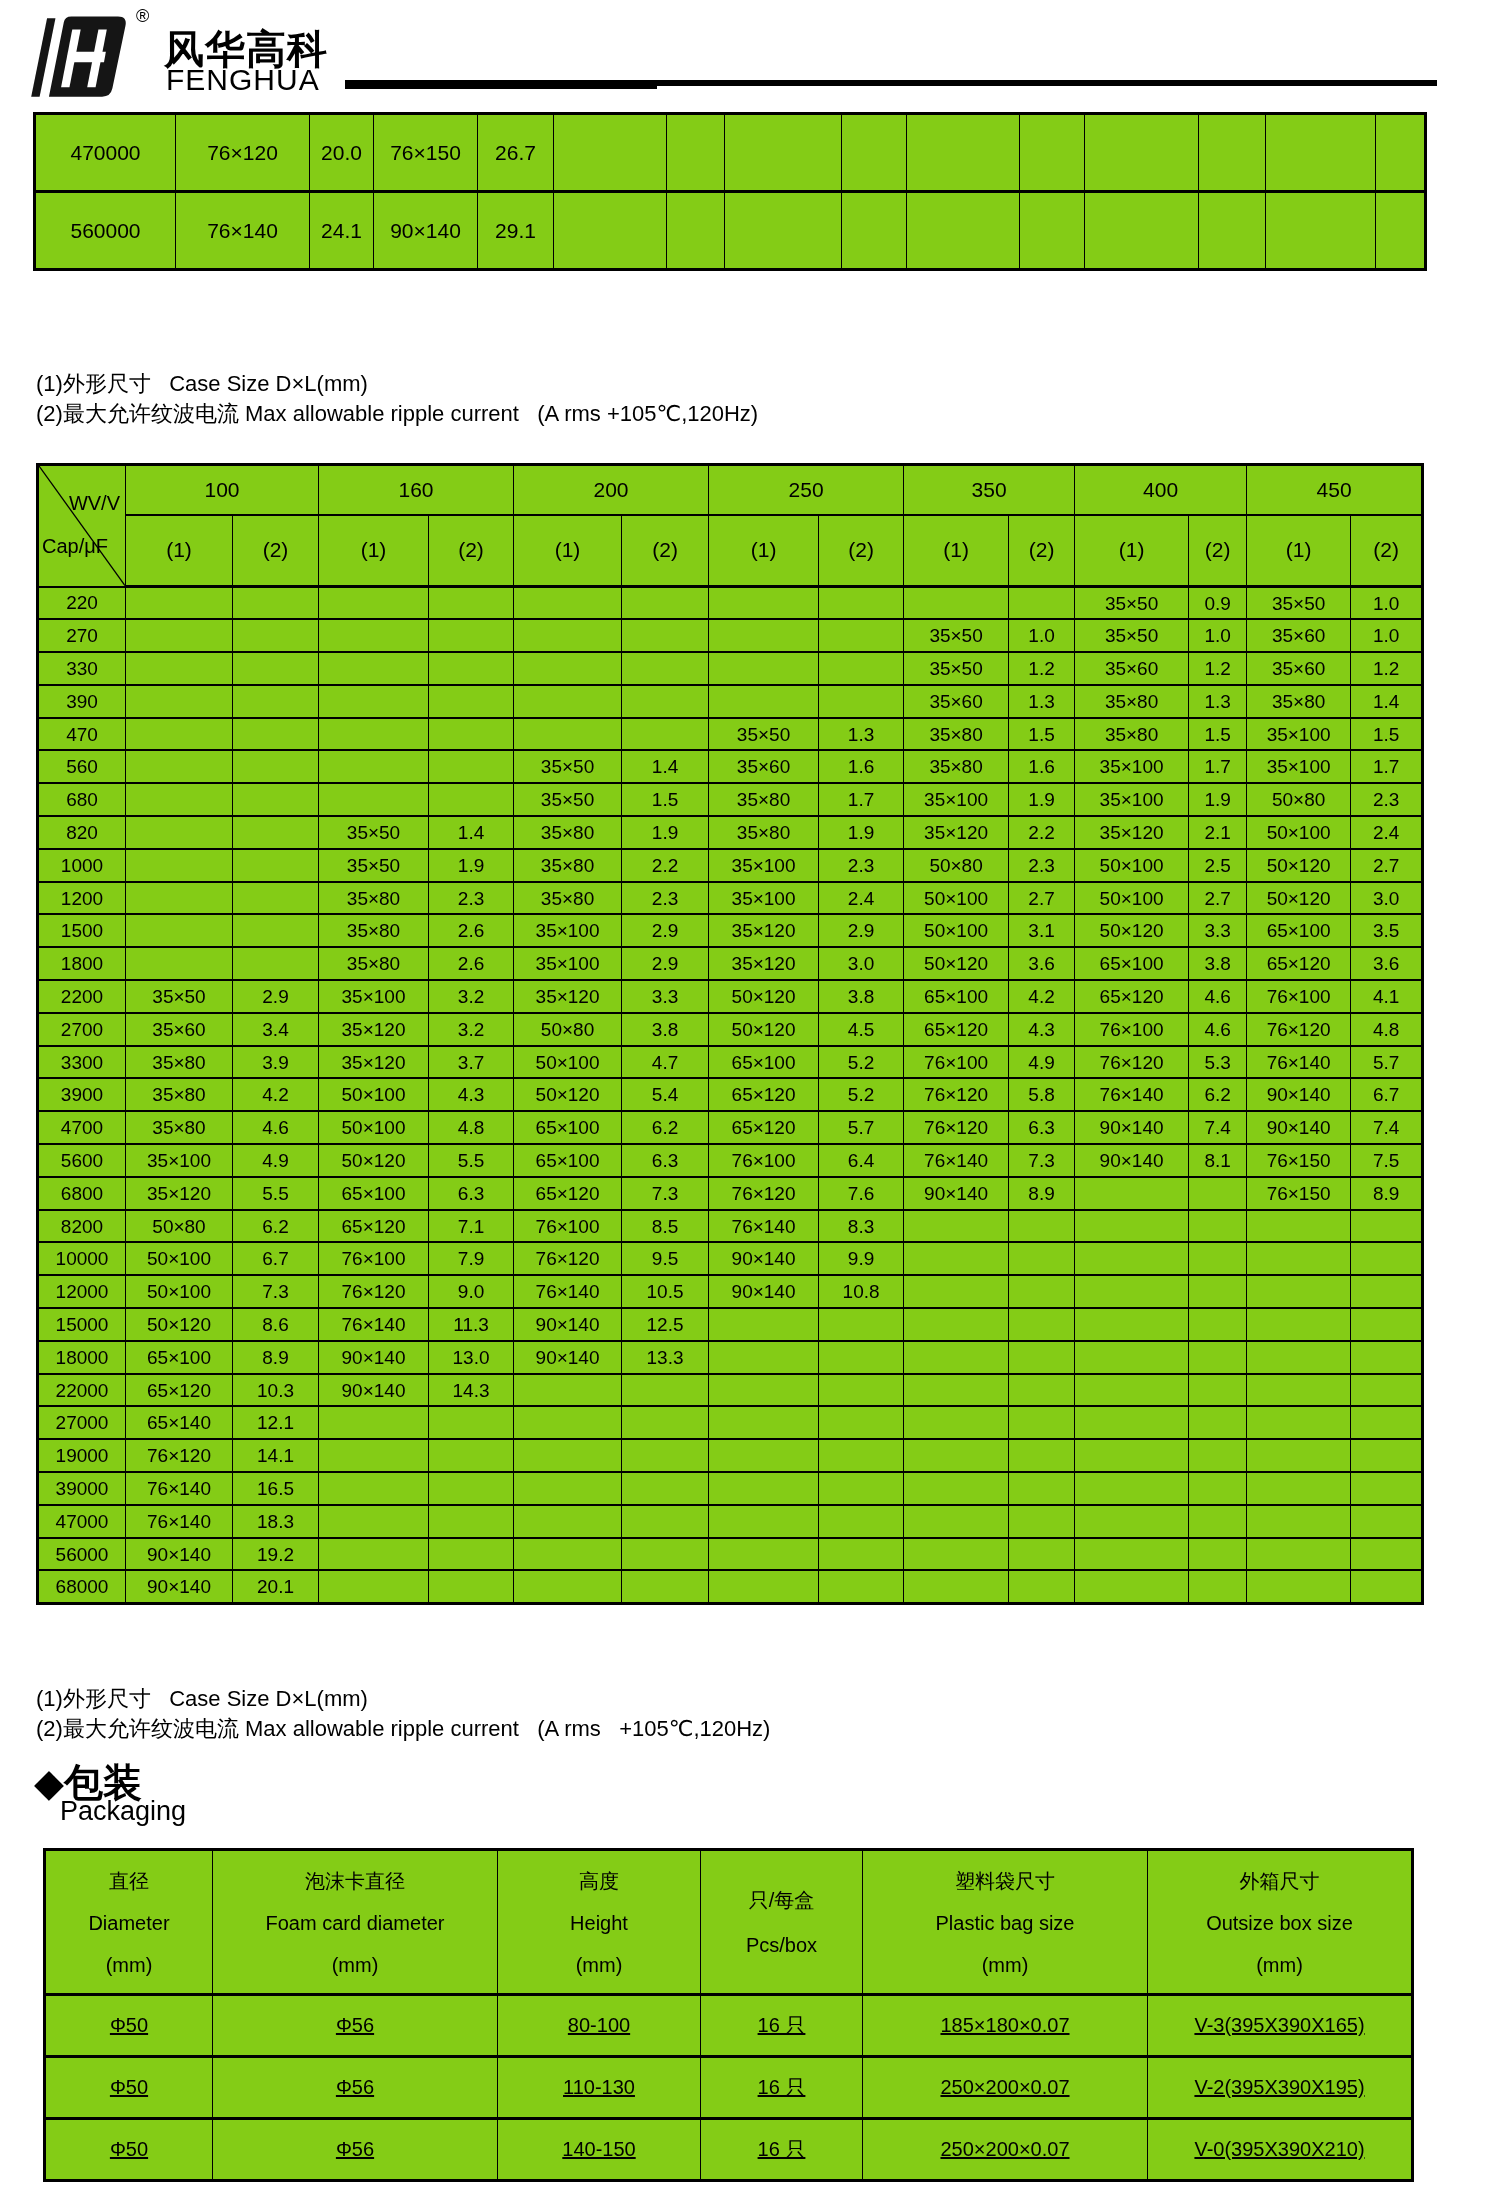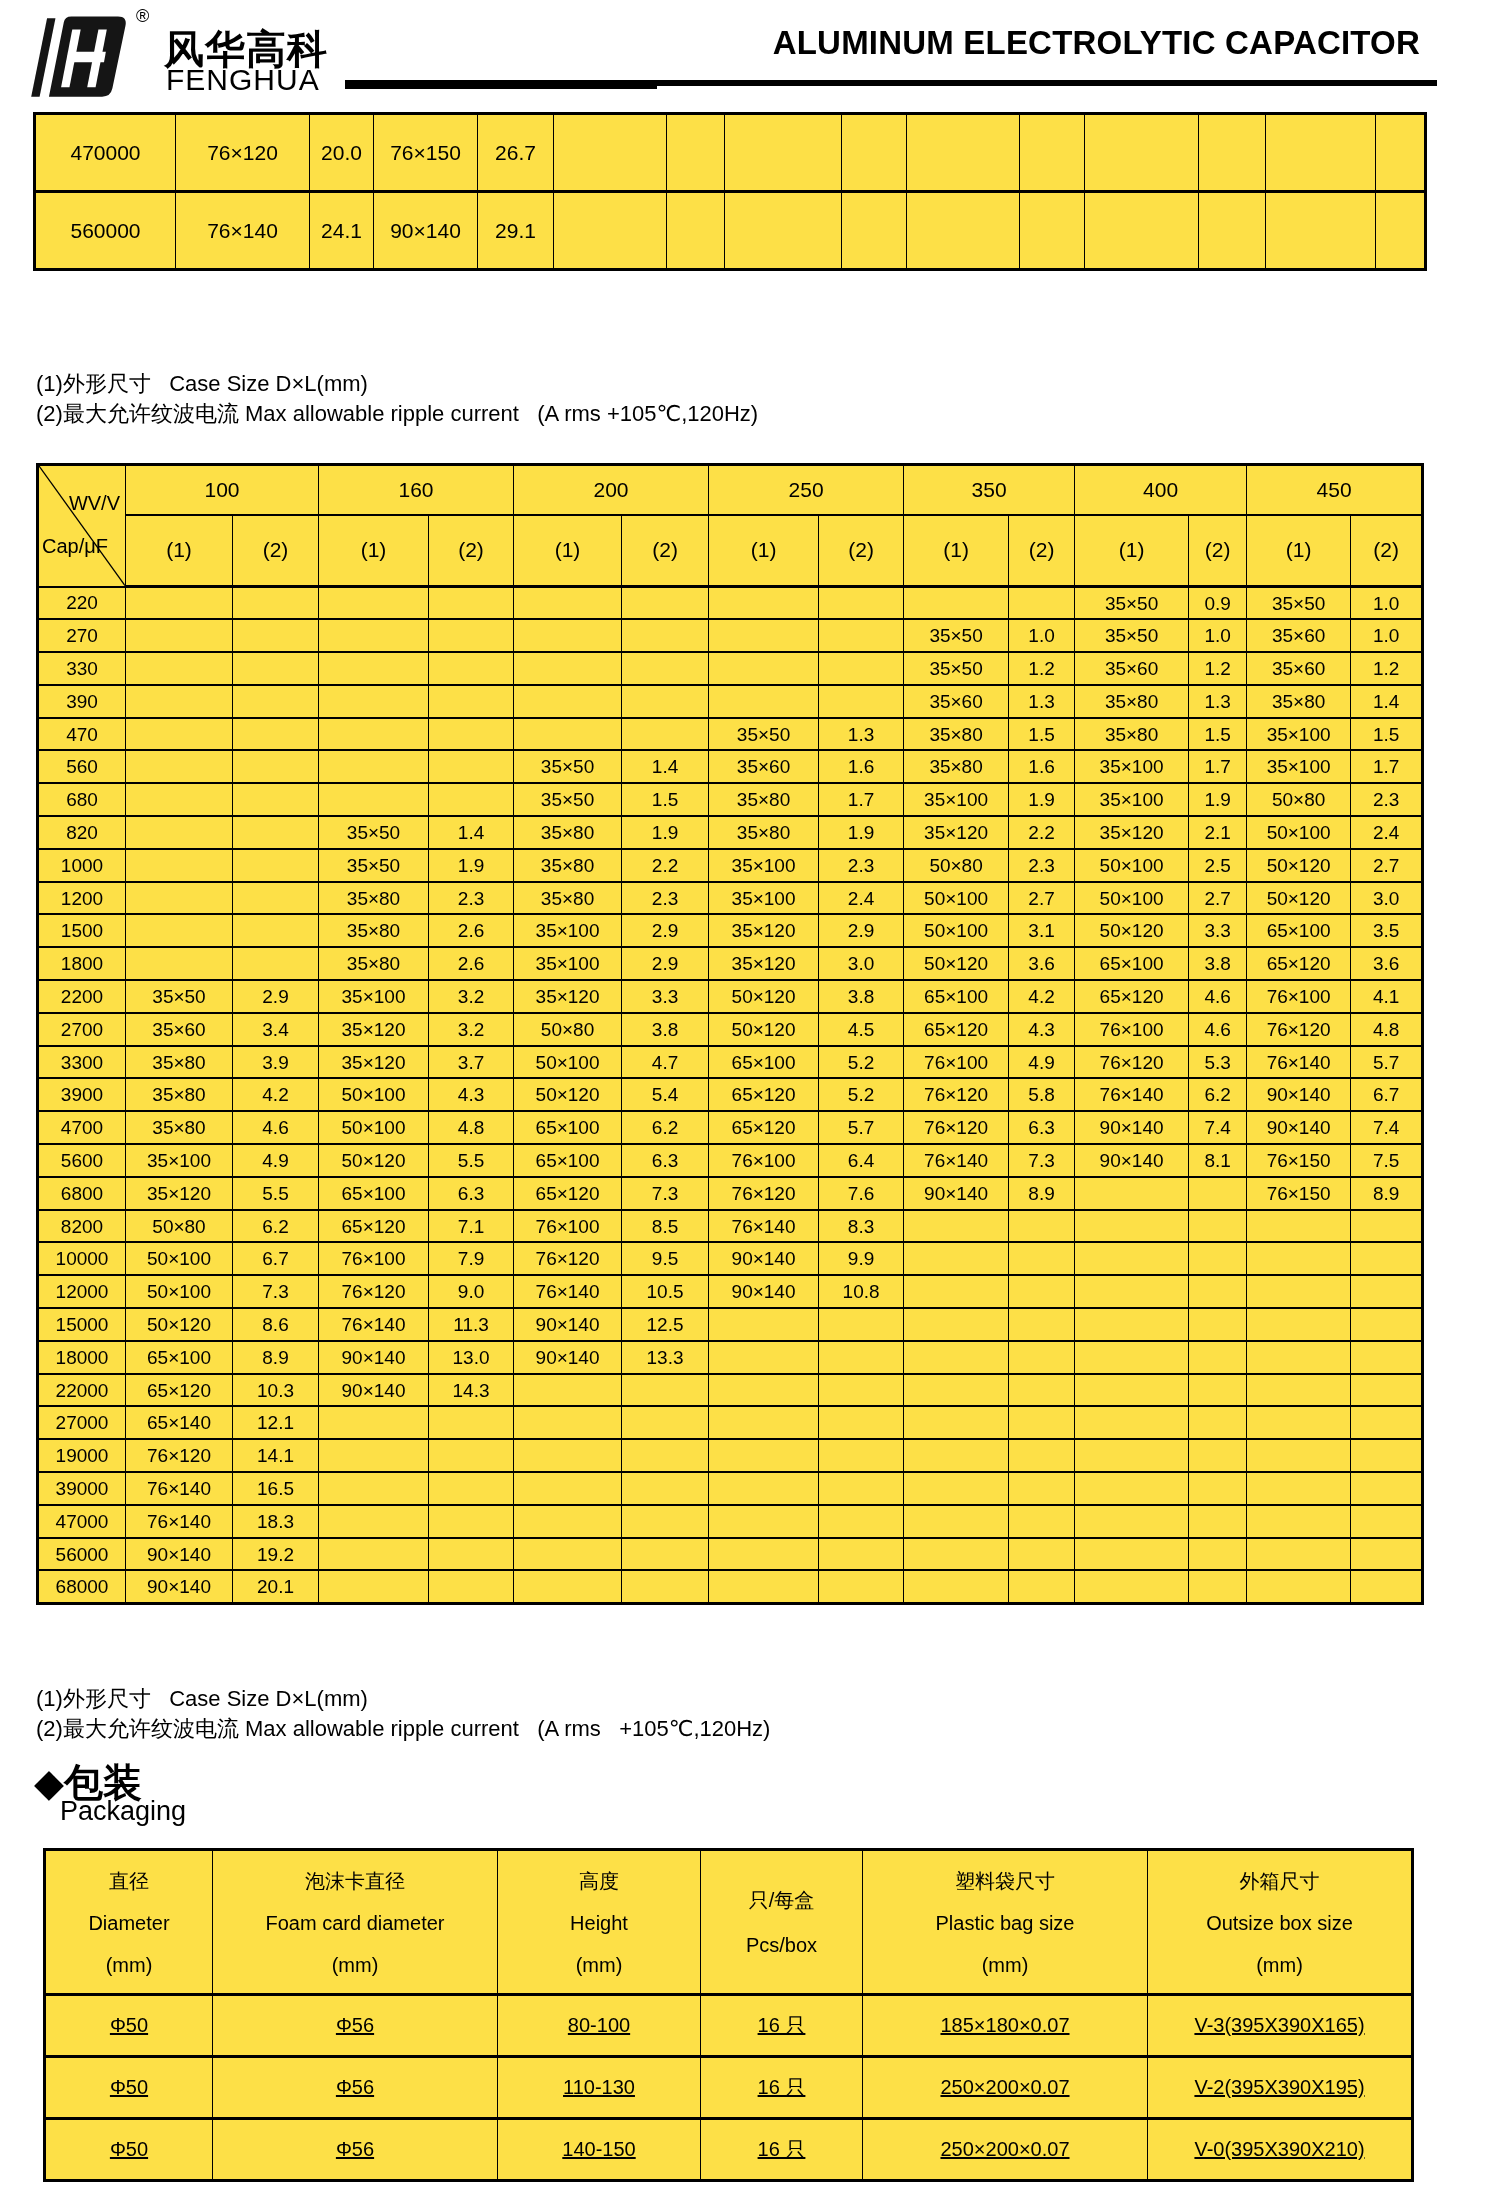--- a/index.html
+++ b/index.html
@@ -10,21 +10,21 @@
   
   .logo-mark { position:absolute; left:20px; top:12px; }
   .reg-mark { position:absolute; left:136px; top:6px; font-size:18px; }
   .brand-cn { position:absolute; left:164px; top:22px; font-size:40px; font-weight:bold; letter-spacing:1px; white-space:nowrap; }
   .brand-en { position:absolute; left:166px; top:63px; font-size:30px; letter-spacing:1px; white-space:nowrap; }
   .doc-title { position:absolute; right:74px; top:24px; font-size:33px; font-weight:bold; letter-spacing:0.2px; white-space:nowrap; }
   .rule-main { position:absolute; left:345px; top:80px; width:1092px; height:6px; background:#000; }
   .rule-left { position:absolute; left:345px; top:80px; width:312px; height:9px; background:#000; }
 
   
-  table { border-collapse:collapse; table-layout:fixed; background:#fde047; }
+  table { border-collapse:collapse; table-layout:fixed; background:#84cc16; }
   td,th { text-align:center; vertical-align:middle; font-weight:normal; overflow:hidden; padding:0; }
 
   
   .top-table { position:absolute; left:33px; top:112px; width:1391px; border:3px solid #000; }
   .top-table td { border:1px solid #000; border-top-width:3px; border-bottom-width:3px; height:78px; font-size:21px; }
 
   
   .notes { position:absolute; left:36px; }
   .notes-top { top:369px; }
   .notes-bottom { top:1684px; }
@@ -63,21 +63,20 @@
       <polygon points="12,90 29,6 38,6 21,90" fill="#151515"></polygon>
       <path d="M31,90 L47,10 Q48,4 55,4 L105,4 Q115,4 113,14 L99,81 Q97,90 88,90 Z" fill="#151515"></path>
       <polygon points="56,18 65,18 53,80 44,80" fill="#fff"></polygon>
       <polygon points="84,18 93,18 81,80 72,80" fill="#fff"></polygon>
       <polygon points="52,42 92,42 90,53 50,53" fill="#fff"></polygon>
     </svg>
   </div>
   <div class="reg-mark">®</div>
   <div class="brand-cn">风华高科</div>
   <div class="brand-en">FENGHUA</div>
-  <div class="doc-title">ALUMINUM ELECTROLYTIC CAPACITOR</div>
   <div class="rule-main"></div>
   <div class="rule-left"></div>
 
   <table class="top-table">
     <colgroup>
       <col style="width:141px">
         <col style="width:134px">
         <col style="width:64px">
       <col style="width:104px">
         <col style="width:76px">

